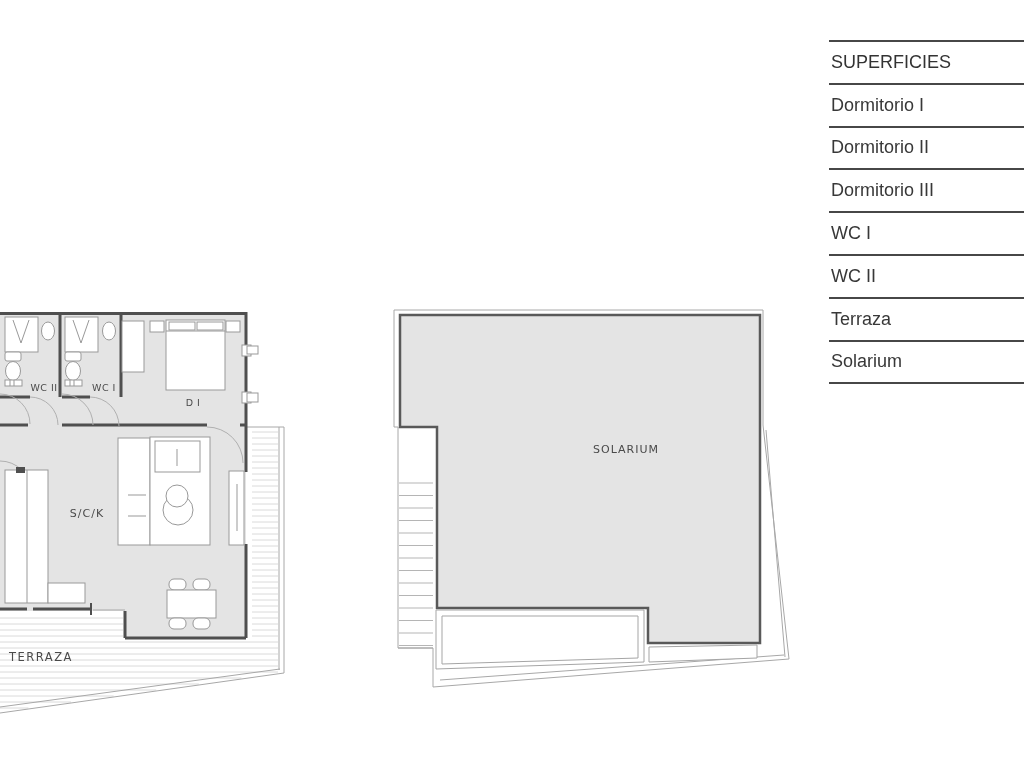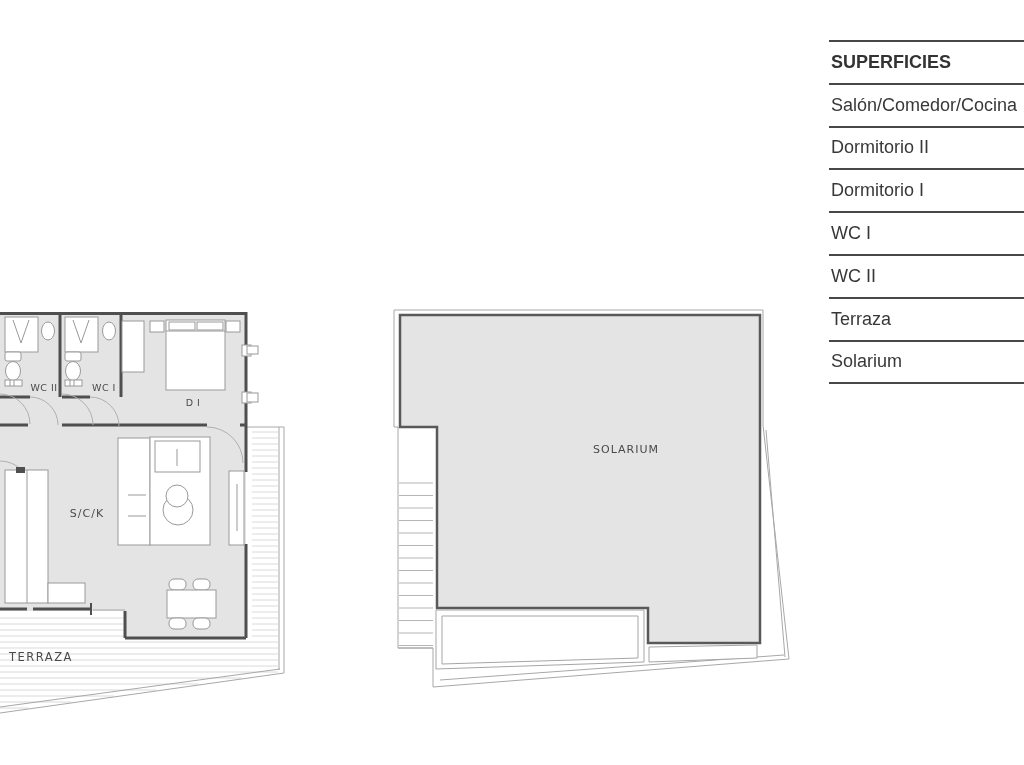--- a/index.html
+++ b/index.html
@@ -20,21 +20,21 @@
   #g-hatch line{stroke:#dadada;stroke-width:1;}
   #g-stairs line{stroke:#b5b5b5;stroke-width:1;}
   .plan-label{font-family:"DejaVu Sans", sans-serif;fill:#4a4a4a;font-size:9.5px;letter-spacing:0.5px;}
   .plan-label-md{font-family:"DejaVu Sans", sans-serif;fill:#4a4a4a;font-size:11px;letter-spacing:1px;}
   .plan-label-lg{font-family:"DejaVu Sans", sans-serif;fill:#4a4a4a;font-size:11.5px;letter-spacing:1.5px;}
   
   #surfaces-table{position:absolute;left:829px;top:40px;width:195px;border-top:2px solid #474747;}
   #surfaces-table .trow{box-sizing:border-box;height:42.8px;border-bottom:2px solid #474747;
         display:flex;align-items:center;padding-left:2px;font-size:18px;color:#383838;
         white-space:nowrap;overflow:visible;}
-  #surfaces-table .trow.bold{font-weight:bold;color:#333333;}
+  #surfaces-table .trow.bold{font-weight:normal;color:#333333;}
 </style>
 </head>
 <body>
 
 <div id="page">
 
   <svg id="plan-svg" width="1024" height="765" viewBox="0 0 1024 765">
 
     <g>
 
@@ -217,23 +217,23 @@
       <path class="voidline" d="M442,616 H638 V658 L442,664 Z"></path>
       <path class="void" d="M649,647 L757,645 L757,658 L649,662 Z"></path>
 
       <text class="plan-label-md" x="626" y="453" text-anchor="middle">SOLARIUM</text>
     </g>
   </svg>
 
   <div id="surfaces-table">
     <div class="trow bold">SUPERFICIES</div>
     <div id="surfaces-rows">
-        <div class="trow">Salón/Comedor/Cocina</div>
+        <div class="trow">Dormitorio I</div>
         <div class="trow">Dormitorio II</div>
-        <div class="trow">Dormitorio I</div>
+        <div class="trow">Dormitorio III</div>
         <div class="trow">WC I</div>
         <div class="trow">WC II</div>
         <div class="trow">Terraza</div>
         <div class="trow">Solarium</div>
       </div>
   </div>
 
 </div>
 
 </body></html>

